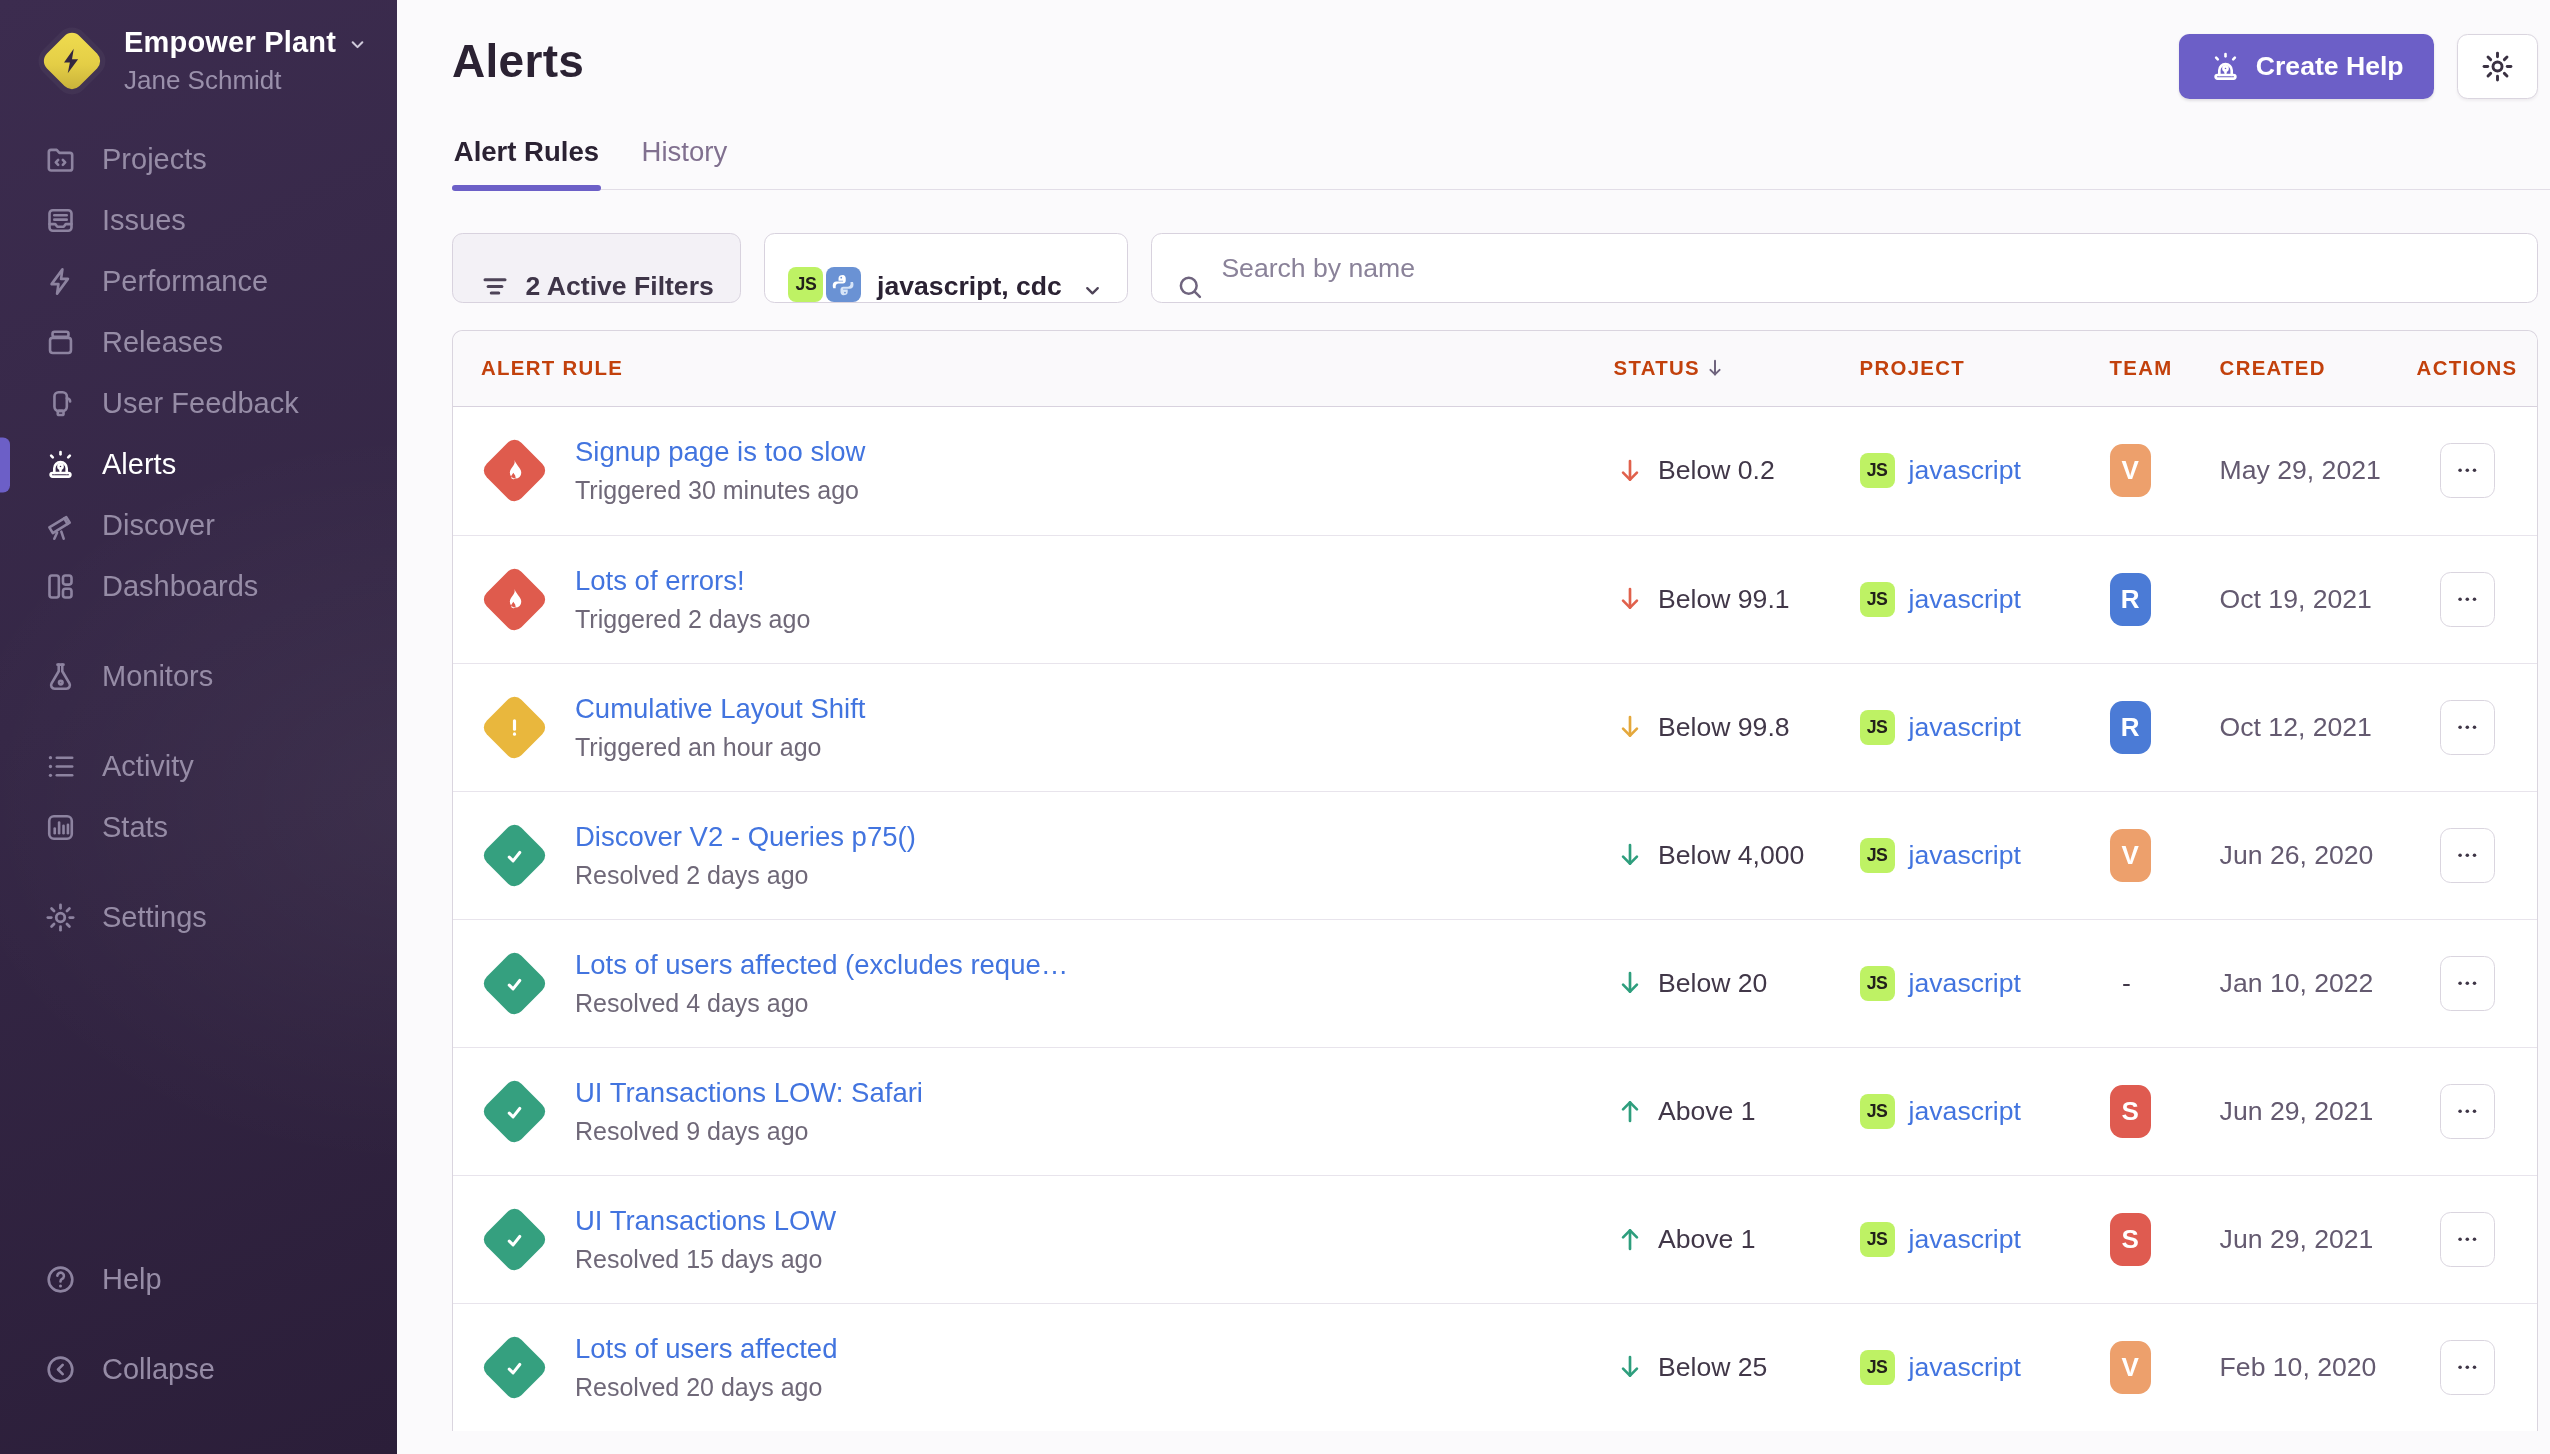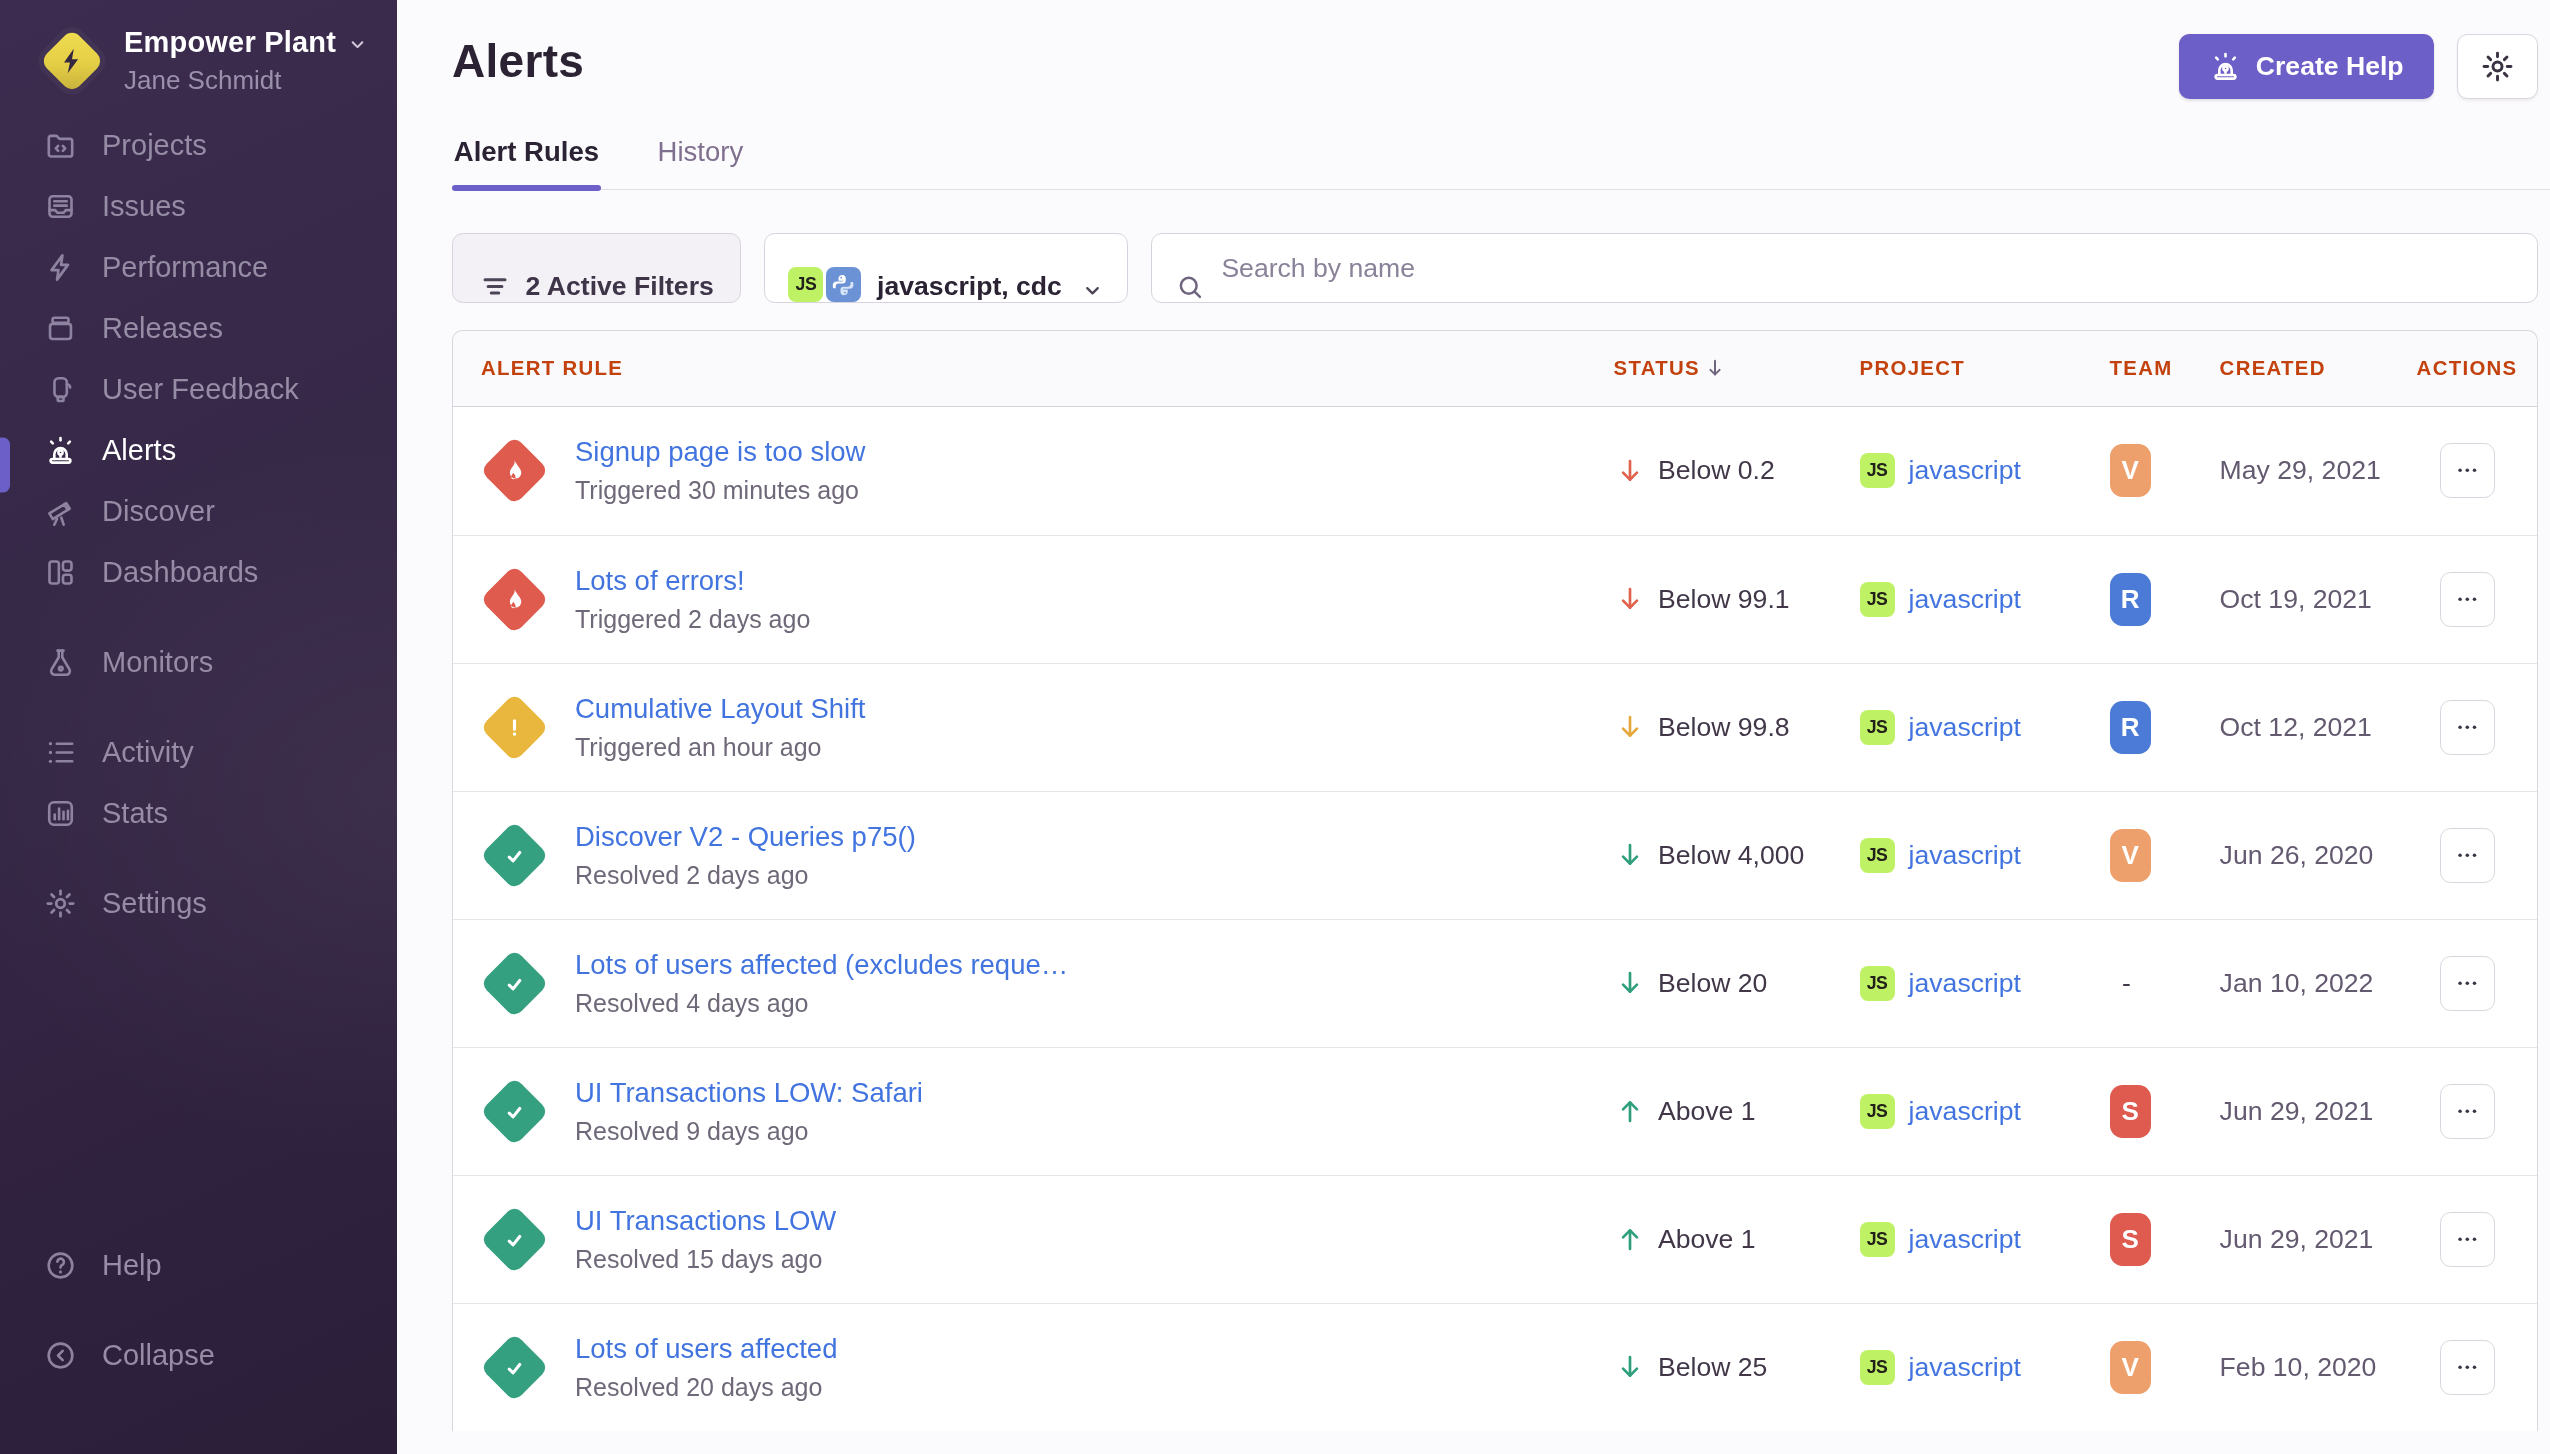--- a/index.html
+++ b/index.html
@@ -29,21 +29,21 @@
   }
   .logo-diamond .icon { transform: rotate(-45deg); width: 30px; height: 30px; }
   .org-name-row { display: flex; align-items: center; gap: 10.6px; }
   .org-name { font-size: 29px; font-weight: 700; color: #FFFFFF; letter-spacing: 0.2px; }
   .org-chevron { width: 21px; height: 21px; color: #CFC9DA; margin-top: 3.5px; }
   .user-name { font-size: 26px; color: #9A90AB; margin-top: 5.3px; }
 
   .nav { margin-top: 39px; }
   .nav-group + .nav-group { margin-top: 29px; }
   .nav-item {
-    position: relative; height: 61px; display: flex; align-items: flex-start;
+    position: relative; height: 61px; display: flex; align-items: center;
     gap: 25px; padding-left: 44px; font-size: 29px; color: #968CA6; cursor: pointer;
   }
   .nav-item .icon { width: 33px; height: 33px; color: #8D83A0; flex: 0 0 33px; }
   .nav-item.active { color: #FFFFFF; font-weight: 500; }
   .nav-item.active .icon { color: #FFFFFF; }
   .active-pill {
     position: absolute; left: 0; top: 50%; transform: translateY(-50%);
     width: 9.7px; height: 55px; border-radius: 0 7px 7px 0; background: #6C5FC7;
   }
   .sidebar-footer { position: absolute; top: 1249px; left: 0; width: 100%; }
@@ -64,21 +64,21 @@
     box-shadow: 0 1.8px 2.7px rgba(43,34,51,0.12);
   }
   .btn-primary .icon { width: 33px; height: 33px; color: #fff; }
   .btn-icon {
     width: 81px; height: 65px; background: #FFFFFF; border: 1.8px solid #DAD5DF; border-radius: 10.6px;
     display: flex; align-items: center; justify-content: center; color: #3A3142; cursor: pointer;
     box-shadow: 0 1.8px 2.7px rgba(43,34,51,0.06);
   }
   .btn-icon .icon { width: 35px; height: 35px; }
 
-  .tabs-strip { display: flex; gap: 55px; margin-left: 55px; margin-top: 25px; border-bottom: 1.8px solid #E2DDE7; text-align: right; }
+  .tabs-strip { display: flex; gap: 39px; margin-left: 55px; margin-top: 25px; border-bottom: 1.8px solid #E2DDE7; text-align: right; }
   .tab { position: relative; font-size: 27.5px; color: #80708F; padding: 12.4px 1.8px 21px 1.8px; cursor: pointer; }
   .tab.active { color: #2B2233; font-weight: 600; }
   .tab-underline { position: absolute; left: 0; right: 0; bottom: -1.8px; height: 6.2px; border-radius: 3.5px; background: #6C5FC7; }
 
   .toolbar { display: flex; gap: 23px; margin: 43px 12.4px 0 55px; }
   .chip { height: 70px; border: 1.8px solid #D8D2DE; border-radius: 10.6px; display: flex; align-items: flex-end; font-family: inherit; cursor: pointer; }
   .filters-chip { background: #F3F1F6; padding: 0 26.6px; gap: 16px; font-size: 26.6px; font-weight: 600; color: #3E3548; }
   .filters-chip .icon { width: 30px; height: 30px; color: #4E4458; }
   .project-chip { background: #FFFFFF; padding: 0 23px; gap: 16px; font-size: 26.6px; font-weight: 600; color: #2B2233; }
   .project-chip .chev { width: 23px; height: 23px; color: #4E4458; margin-left: 3.5px; }

